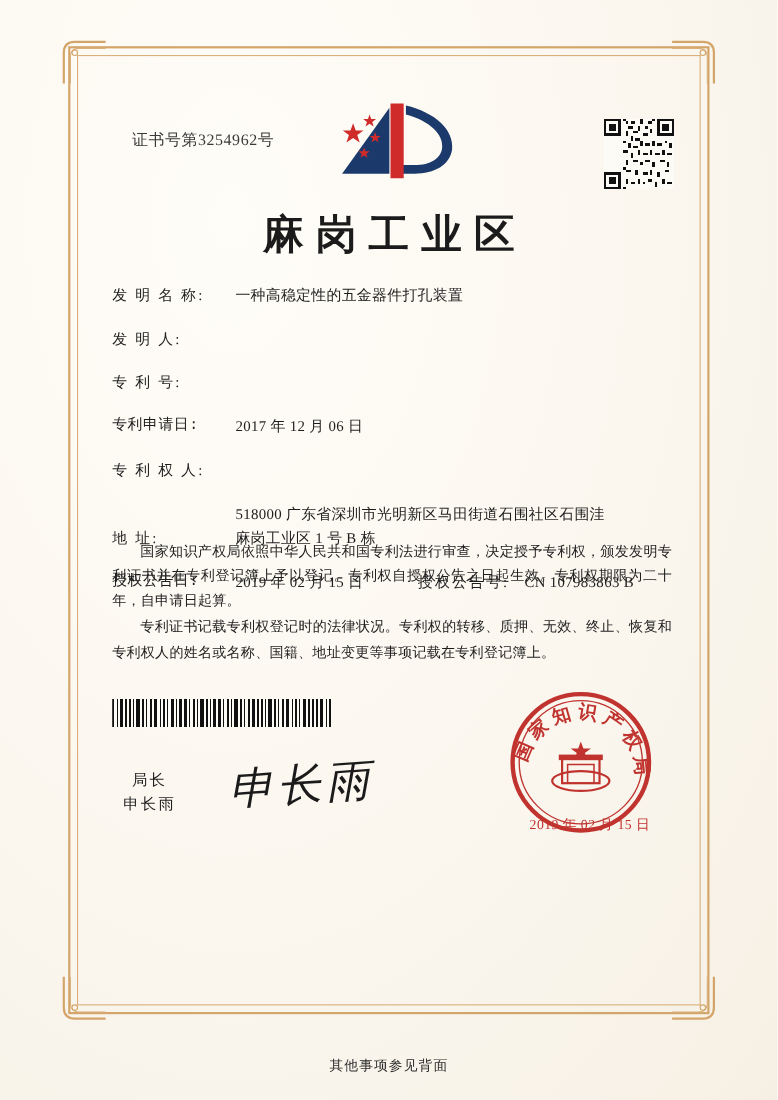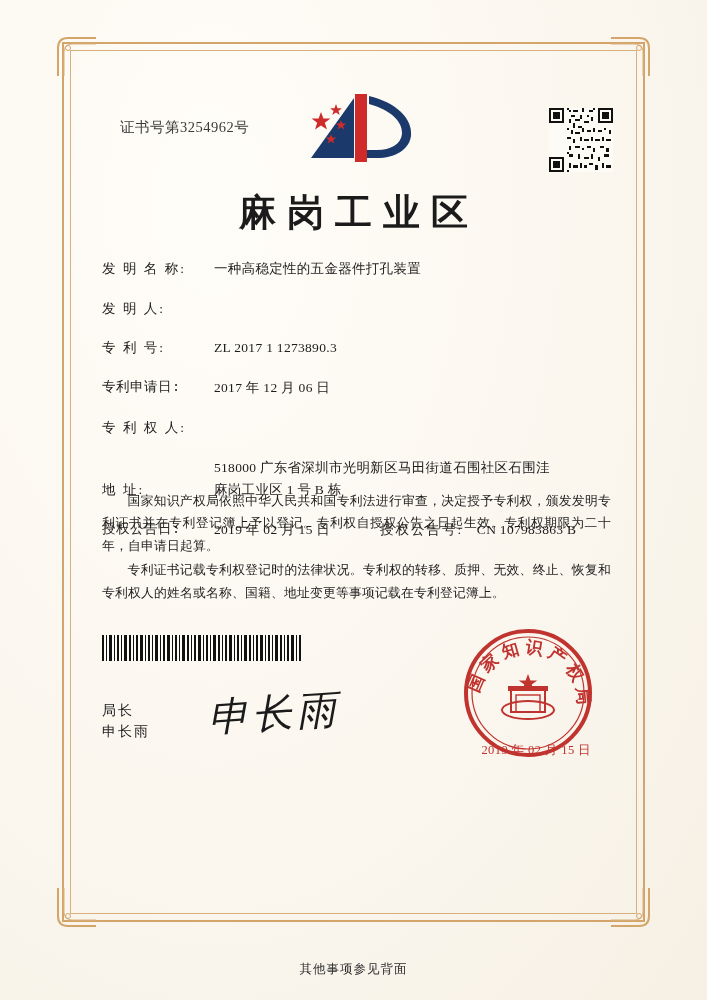--- a/index.html
+++ b/index.html
@@ -140,26 +140,27 @@
   .barcode {
     position: absolute;
     left: 14px;
     top: 565px;
     width: 200px;
     height: 26px;
   }
 
   .signature-block {
     position: absolute;
-    left: 14px;
+    left: 24px;
     top: 630px;
     font-size: 14px;
     color: #1d1d1d;
     line-height: 1.5;
     letter-spacing: 2px;
+    text-align: center;
   }
   .sig-script {
     position: absolute;
     left: 120px;
     top: 616px;
     font-size: 40px;
     font-family: "DejaVu Serif", serif;
     font-style: italic;
     color: #1b1b1b;
     letter-spacing: 4px;
@@ -337,21 +338,20 @@
         <div class="lbl">发 明 名 称:</div>
         <div class="val">一种高稳定性的五金器件打孔装置</div>
       </div>
 
       <div class="row">
         <div class="lbl">发 明 人:</div>
       </div>
 
       <div class="row">
         <div class="lbl">专 利 号:</div>
-        <div class="val">ZL 2017 1 1273890.3</div>
       </div>
 
       <div class="row">
         <div class="lbl wide">专利申请日:</div>
         <div class="val">2017 年 12 月 06 日</div>
       </div>
 
       <div class="row">
         <div class="lbl">专 利 权 人:</div>
       </div>

